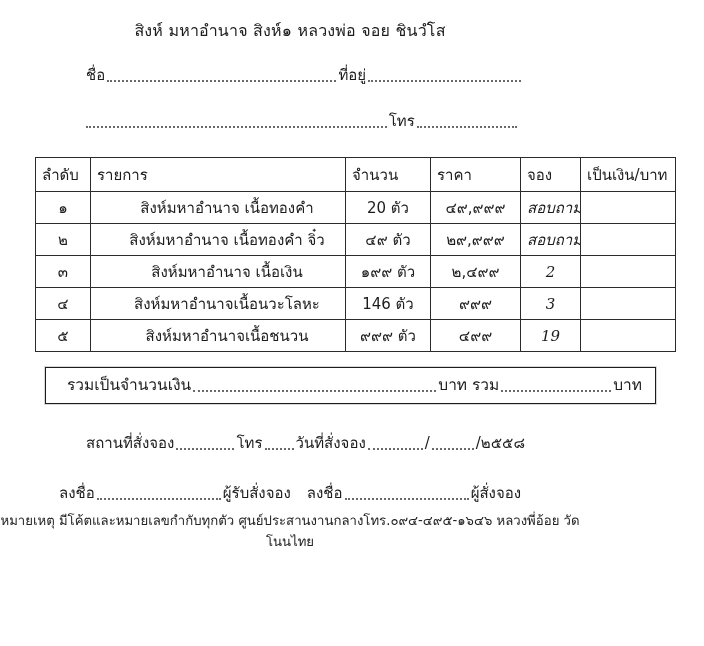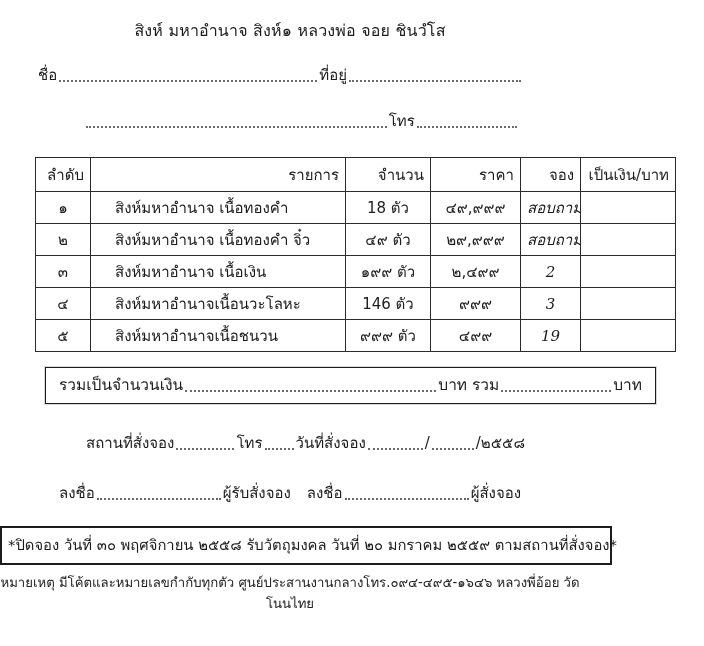--- a/index.html
+++ b/index.html
@@ -16,21 +16,21 @@
 
   .center { text-align: center; }
   .title-line { font-size: 16px; letter-spacing: 0.2px; }
   .subtitle-line { font-size: 15.5px; margin-top: 30px; }
 
   .fieldrow {
     display: flex; align-items: flex-end;
     height: 20px; line-height: 20px;
     white-space: nowrap;
   }
-  .row-name    { margin: 22px 58px 0 37px; }
+  .row-name    { margin: 22px 58px 0 85px; }
   .row-phone   { margin: 26px 62px 0 85px; }
   .row-order   { margin: 29px 54px 0 85px; }
   .row-sign    { margin: 30px 58px 0 58px; text-align: center; }
 
   .dots { border-bottom: 2px dotted #6a6a6a; margin: 0 1px 3px 1px; height: 1px; }
   .grow-1 { flex-grow: 1; }
   .grow-2 { flex-grow: 2; }
   .grow-3 { flex-grow: 3; }
   .w55 { width: 55px; flex: none; }
   .w42 { width: 42px; flex: none; }
@@ -45,42 +45,42 @@
     table-layout: fixed;
   }
   .order-table th, .order-table td {
     border: 1px solid #2b2b2b;
     padding: 0 6px;
     font-weight: normal;
     font-size: 15px;
     overflow: hidden;
     white-space: nowrap;
   }
-  .order-table th { height: 34px; text-align: right; }
+  .order-table th { height: 34px; text-align: left; }
   .order-table td { height: 32px; }
   .col-no { width: 55px; }
   .col-item { width: 255px; }
   .col-qty { width: 85px; }
   .col-price { width: 90px; }
   .col-booked { width: 60px; }
   .col-amount { width: 95px; }
   td.c { text-align: center; }
-  td.item-cell { text-align: left; padding-left: 24px; }
+  td.item-cell { text-align: center; padding-left: 24px; }
   .hand {
     font-family: "DejaVu Serif", "Liberation Serif", serif;
     font-style: italic;
     font-size: 15.5px;
   }
 
   .total-box {
     margin: 15px 0 0 45px;
     width: 611px;
     border: 1px solid #1c1c1c;
     box-shadow: 0 0 0 1px #d8d8d8;
-    padding: 7px 12px 8px 12px;
+    padding: 7px 12px 8px 20px;
     text-align: right;
   }
   .total-box .fieldrow { height: 20px; margin: 0; }
   .total-box .lbl { font-size: 15.5px; }
 
   .notice-box {
     margin: 23px auto 0 auto;
     width: 612px;
     border: 2px solid #1c1c1c;
     padding: 5px 6px 6px 6px;
@@ -131,21 +131,21 @@
         <th>จำนวน</th>
         <th>ราคา</th>
         <th>จอง</th>
         <th>เป็นเงิน/บาท</th>
       </tr>
     </thead>
     <tbody>
       <tr>
         <td class="c">๑</td>
         <td class="item-cell">สิงห์มหาอำนาจ เนื้อทองคำ</td>
-        <td class="c">18 ตัว</td>
+        <td class="c">20 ตัว</td>
         <td class="c">๔๙,๙๙๙</td>
         <td class="c hand">สอบถาม</td>
         <td></td>
       </tr>
       <tr>
         <td class="c">๒</td>
         <td class="item-cell">สิงห์มหาอำนาจ เนื้อทองคำ จิ๋ว</td>
         <td class="c">๔๙ ตัว</td>
         <td class="c">๒๙,๙๙๙</td>
         <td class="c hand">สอบถาม</td>
@@ -203,19 +203,16 @@
   <div class="fieldrow row-sign">
     <span class="lbl">ลงชื่อ</span>
     <span class="dots grow-1"></span>
     <span class="lbl">ผู้รับสั่งจอง</span>
     <span class="gap12"></span>
     <span class="lbl">ลงชื่อ</span>
     <span class="dots grow-1"></span>
     <span class="lbl">ผู้สั่งจอง</span>
   </div>
 
-  <div class="notice-box">
-    <span>*ปิดจอง วันที่ ๓๐ พฤศจิกายน ๒๕๕๘ รับวัตถุมงคล วันที่ ๒๐ มกราคม ๒๕๕๙ ตามสถานที่สั่งจอง*</span>
-  </div>
 
   <div class="footnote">หมายเหตุ มีโค้ตและหมายเลขกำกับทุกตัว ศูนย์ประสานงานกลางโทร.๐๙๔-๔๙๕-๑๖๔๖ หลวงพี่อ้อย วัดโนนไทย</div>
 
 </div>
 
 </body></html>

